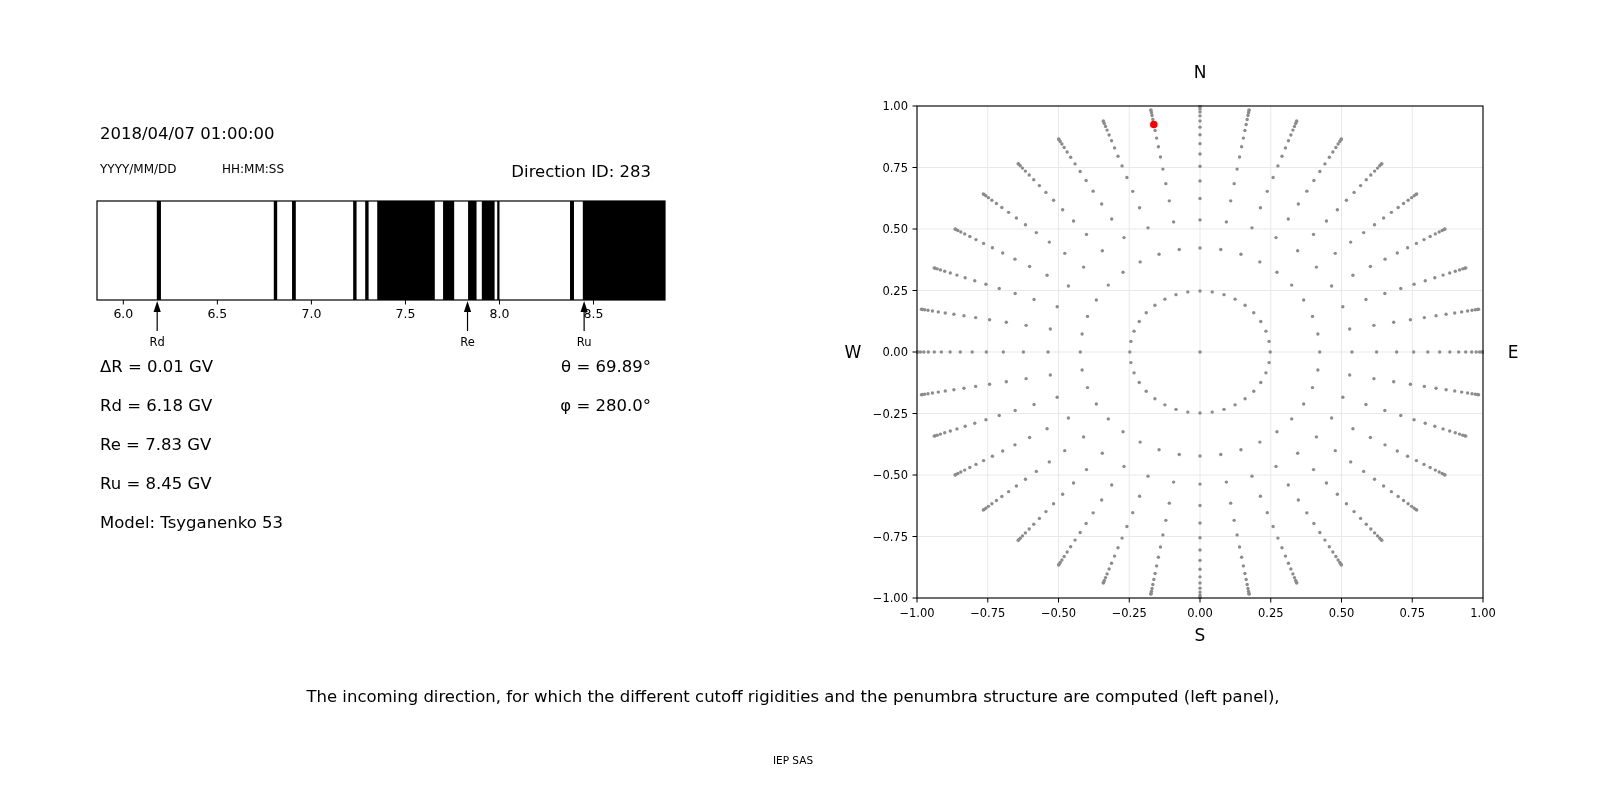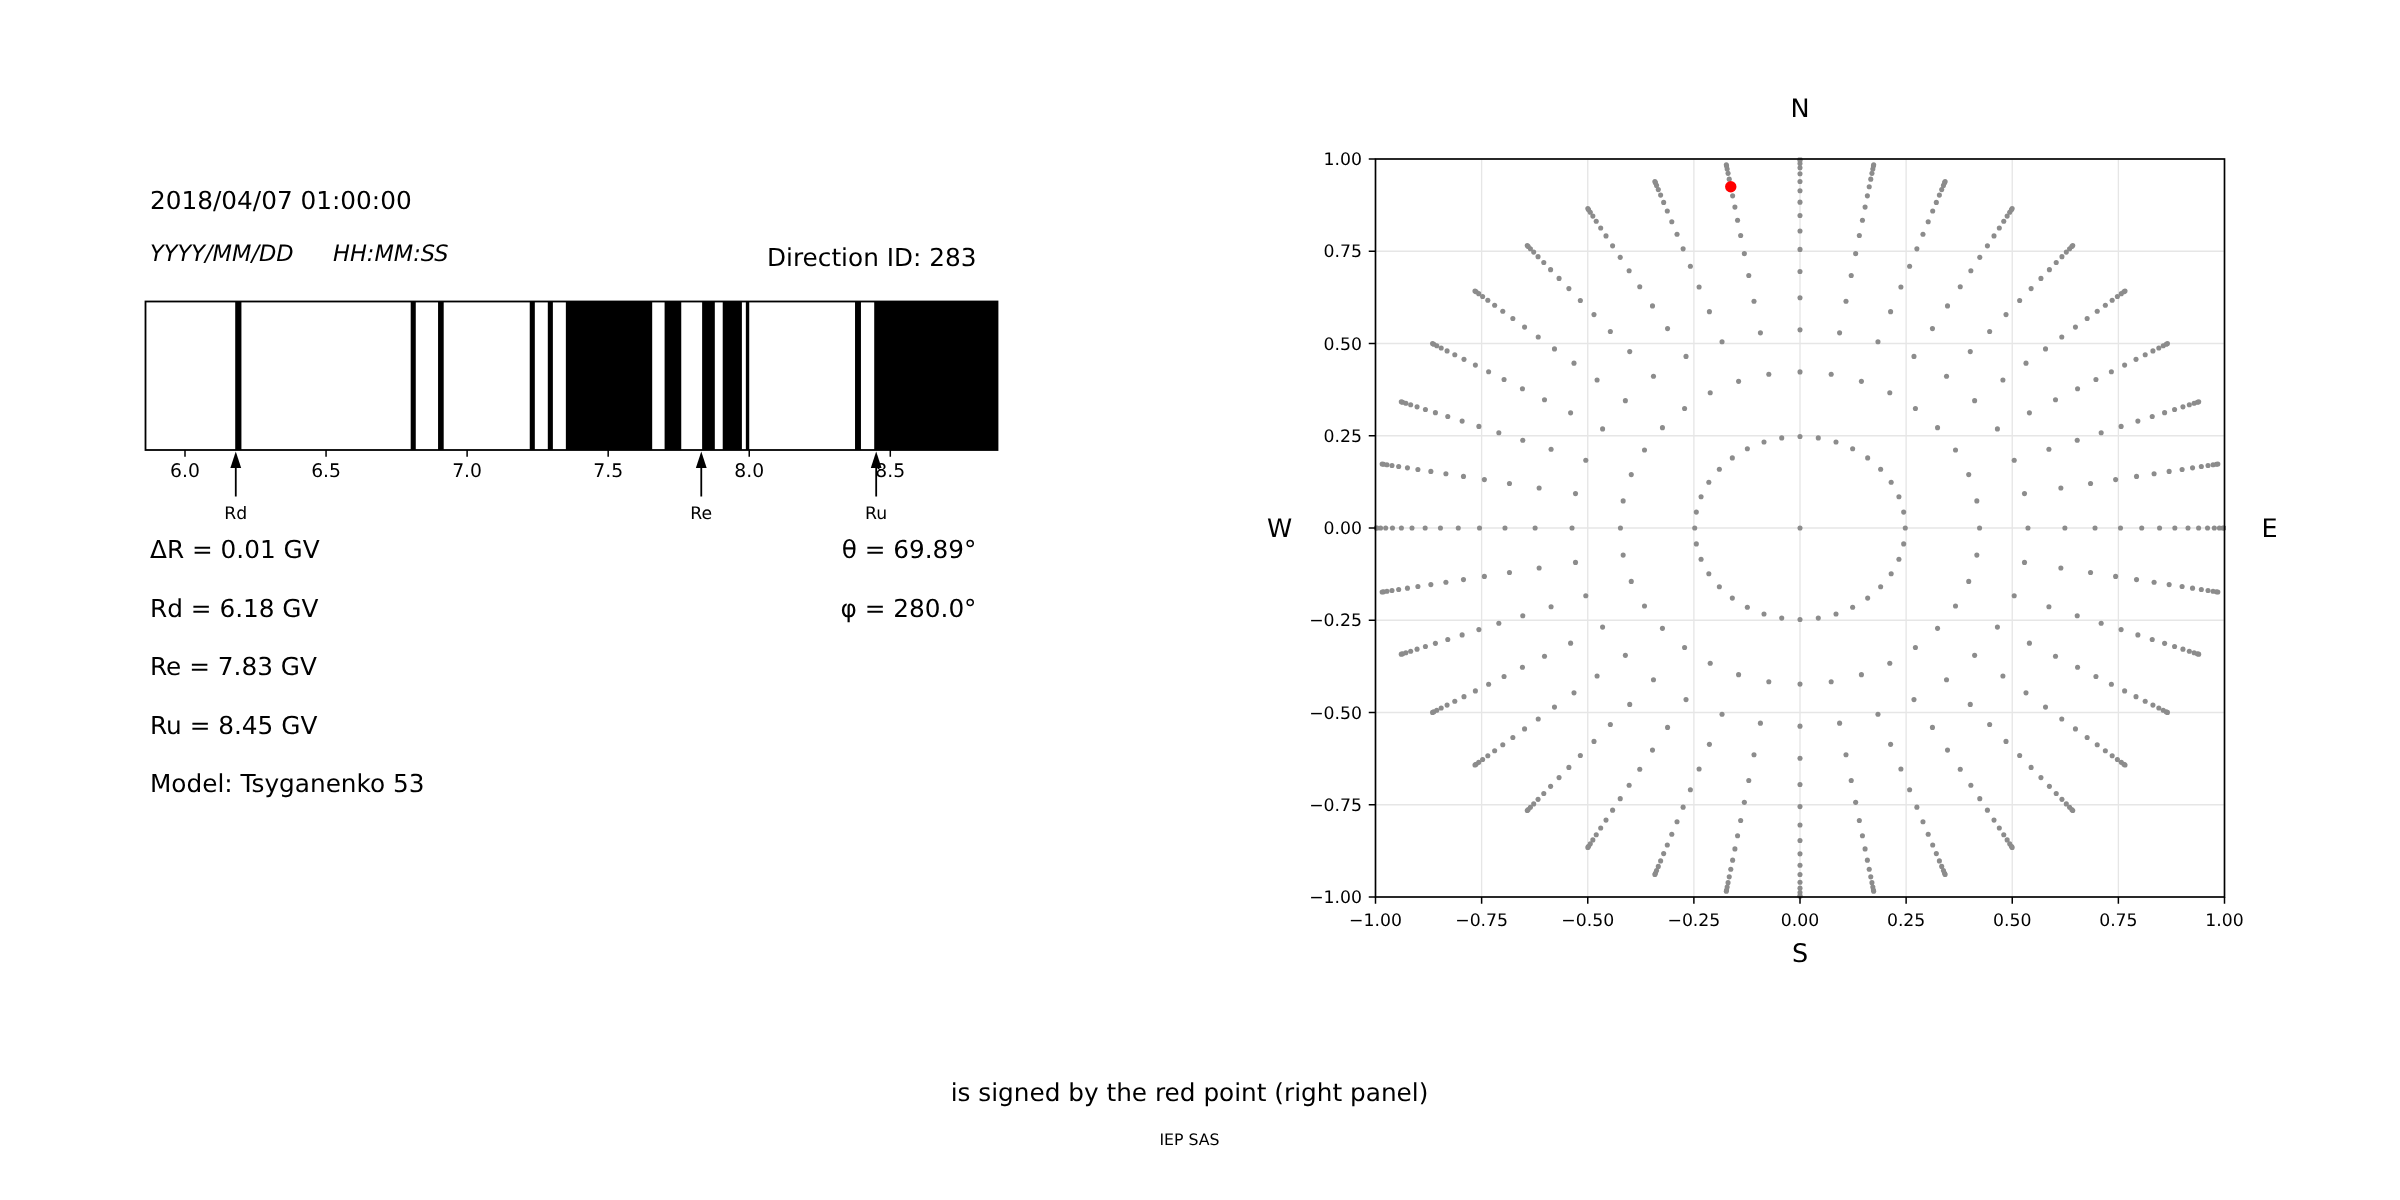--- a/index.html
+++ b/index.html
@@ -2,21 +2,21 @@
 <html><head>
 <meta charset="utf-8">
 <style>
   html,body{margin:0;padding:0;background:#ffffff;}
   .page{
     position:relative;width:1600px;height:800px;background:#ffffff;overflow:hidden;
     font-family:"DejaVu Sans",sans-serif;color:#000;
   }
   .abs{position:absolute;}
   .t-main{font-size:16.5px;line-height:19px;white-space:nowrap;}
-  .t-small{font-size:15px;line-height:13px;white-space:nowrap;font-style:italic;}
+  .t-small{font-size:12px;line-height:13px;white-space:nowrap;}
   .right-align{text-align:right;}
   .caption-wrap{left:0;width:1586px;text-align:center;}
   .t-caption{font-size:16.5px;line-height:20px;white-space:nowrap;}
   .t-credit{font-size:10.5px;}
   svg text{font-family:"DejaVu Sans",sans-serif;fill:#000;}
 </style>
 </head>
 <body>
 
 <div class="page">
@@ -724,16 +724,16 @@
         <text x="78" y="562" text-anchor="end" font-size="11.5">−1.00</text>
       </g>
       <g font-size="17">
         <text x="370" y="38" text-anchor="middle">N</text>
         <text x="370" y="601" text-anchor="middle">S</text>
         <text x="23" y="318" text-anchor="middle">W</text>
         <text x="683" y="318" text-anchor="middle">E</text>
       </g>
     </svg>
 
-  <div class="abs caption-wrap t-caption" style="top:719px;">is signed by the red point (right panel)</div>
+  <div class="abs caption-wrap t-caption" style="top:687px;">The incoming direction, for which the different cutoff rigidities and the penumbra structure are computed (left panel),</div>
   <div class="abs caption-wrap t-credit" style="top:754px;">IEP SAS</div>
 
 </div>
 
 </body></html>

